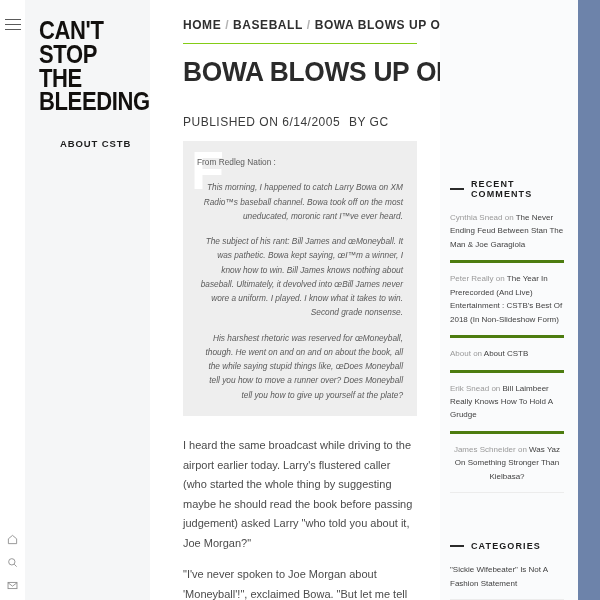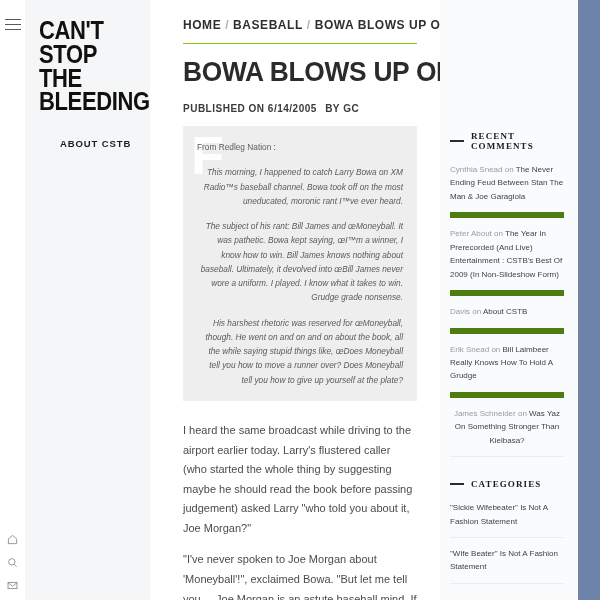--- a/index.html
+++ b/index.html
@@ -145,24 +145,24 @@
     line-height: 1.0;
     letter-spacing: -0.3px;
     color: #2b2b2b;
     text-transform: uppercase;
     transform: scaleX(0.94);
     transform-origin: left center;
     white-space: nowrap;
   }
 
   .post-meta {
-    margin-top: 17px;
-    font-family: "Liberation Sans Narrow", "Liberation Sans", sans-serif;
-    font-size: 10px;
-    font-weight: bold;
+    margin-top: 29px;
+    font-family: "Liberation Sans Narrow", "Liberation Sans", sans-serif;
+    font-size: 12px;
+    font-weight: normal;
     letter-spacing: 0.5px;
     color: #3a3a3a;
     text-transform: uppercase;
   }
   .post-meta .by { margin-left: 5px; }
 
   
   .quote-block {
     position: relative;
     margin-top: 12px;
@@ -211,44 +211,45 @@
     background: #fafbfc;
     padding: 131px 14px 0 10px;
     overflow: hidden;
   }
 
   .widget { margin-bottom: 22px; }
 
   .widget-title {
     display: flex;
     align-items: center;
-    font-family: Liberation Serif, serif;
+    font-family: Liberation Sans, sans-serif;
     font-size: 9px;
     font-weight: bold;
     letter-spacing: 1.1px;
     color: #1b1b1b;
     text-transform: uppercase;
     margin-bottom: 12px;
+    margin-top: 48px;
   }
   .widget-title .dash {
     display: inline-block;
     width: 14px;
     height: 2px;
     background: #2b2b2b;
     margin-right: 7px;
     flex: none;
   }
 
   .comment-item {
     font-size: 8px;
     line-height: 1.68;
     color: #4d4d4d;
     padding-bottom: 9px;
     margin-bottom: 9px;
-    border-bottom: 6px solid #4d7c0f;
+    border-bottom: 3px solid #4d7c0f;
   }
   .comment-item:last-child { border-bottom: 1px solid #ececec; text-align: center; }
   .comment-item .author { color: #9a9a9a; }
   .comment-item .on { color: #9a9a9a; }
   .comment-item .ptitle { color: #3f3f3f; cursor: pointer; }
 
   .cat-item {
     font-size: 8px;
     line-height: 1.68;
     color: #3f3f3f;
@@ -326,21 +327,21 @@
     </div>
 
     <div class="quote-block">
       <div class="dropcap-F">F</div>
       <p>
         <span>From</span>
         <span>Redleg Nation</span>
         <span>:</span>
       </p>
       <p class="q-italic">This morning, I happened to catch Larry Bowa on XM Radio™s baseball channel. Bowa took off on the most uneducated, moronic rant I™ve ever heard.</p>
-      <p class="q-italic">The subject of his rant: Bill James and œMoneyball. It was pathetic. Bowa kept saying, œI™m a winner, I know how to win. Bill James knows nothing about baseball. Ultimately, it devolved into œBill James never wore a uniform. I played. I know what it takes to win. Grudge grade nonsense.</p>
+      <p class="q-italic">The subject of his rant: Bill James and œMoneyball. It was pathetic. Bowa kept saying, œI™m a winner, I know how to win. Bill James knows nothing about baseball. Ultimately, it devolved into œBill James never wore a uniform. I played. I know what it takes to win. Second grade nonsense.</p>
       <p class="q-italic">His harshest rhetoric was reserved for œMoneyball, though. He went on and on and on about the book, all the while saying stupid things like, œDoes Moneyball tell you how to move a runner over? Does Moneyball tell you how to give up yourself at the plate?</p>
     </div>
 
     <div class="post-body">
       <p>I heard the same broadcast while driving to the airport earlier today. Larry's flustered caller (who started the whole thing by suggesting maybe he should read the book before passing judgement) asked Larry "who told you about it, Joe Morgan?"</p>
       <p>"I've never spoken to Joe Morgan about 'Moneyball'!", exclaimed Bowa. "But let me tell you.....Joe Morgan is an astute baseball mind. If he has a problem with it, that should tell you something."</p>
 
     </div>
 
   </div>
@@ -352,26 +353,26 @@
         <span class="dash"></span>
         <span>RECENT COMMENTS</span>
       </div>
 
       <div class="comment-item">
         <span class="author">Cynthia Snead</span>
         <span class="on">on</span>
         <span class="ptitle">The Never Ending Feud Between Stan The Man &amp; Joe Garagiola</span>
       </div>
       <div class="comment-item">
-        <span class="author">Peter About</span>
+        <span class="author">Peter Really</span>
         <span class="on">on</span>
-        <span class="ptitle">The Year In Prerecorded (And Live) Entertainment : CSTB's Best Of 2009 (In Non-Slideshow Form)</span>
+        <span class="ptitle">The Year In Prerecorded (And Live) Entertainment : CSTB's Best Of 2018 (In Non-Slideshow Form)</span>
       </div>
       <div class="comment-item">
-        <span class="author">Davis</span>
+        <span class="author">About</span>
         <span class="on">on</span>
         <span class="ptitle">About CSTB</span>
       </div>
       <div class="comment-item">
         <span class="author">Erik Snead</span>
         <span class="on">on</span>
         <span class="ptitle">Bill Laimbeer Really Knows How To Hold A Grudge</span>
       </div>
       <div class="comment-item">
         <span class="author">James Schneider</span>

